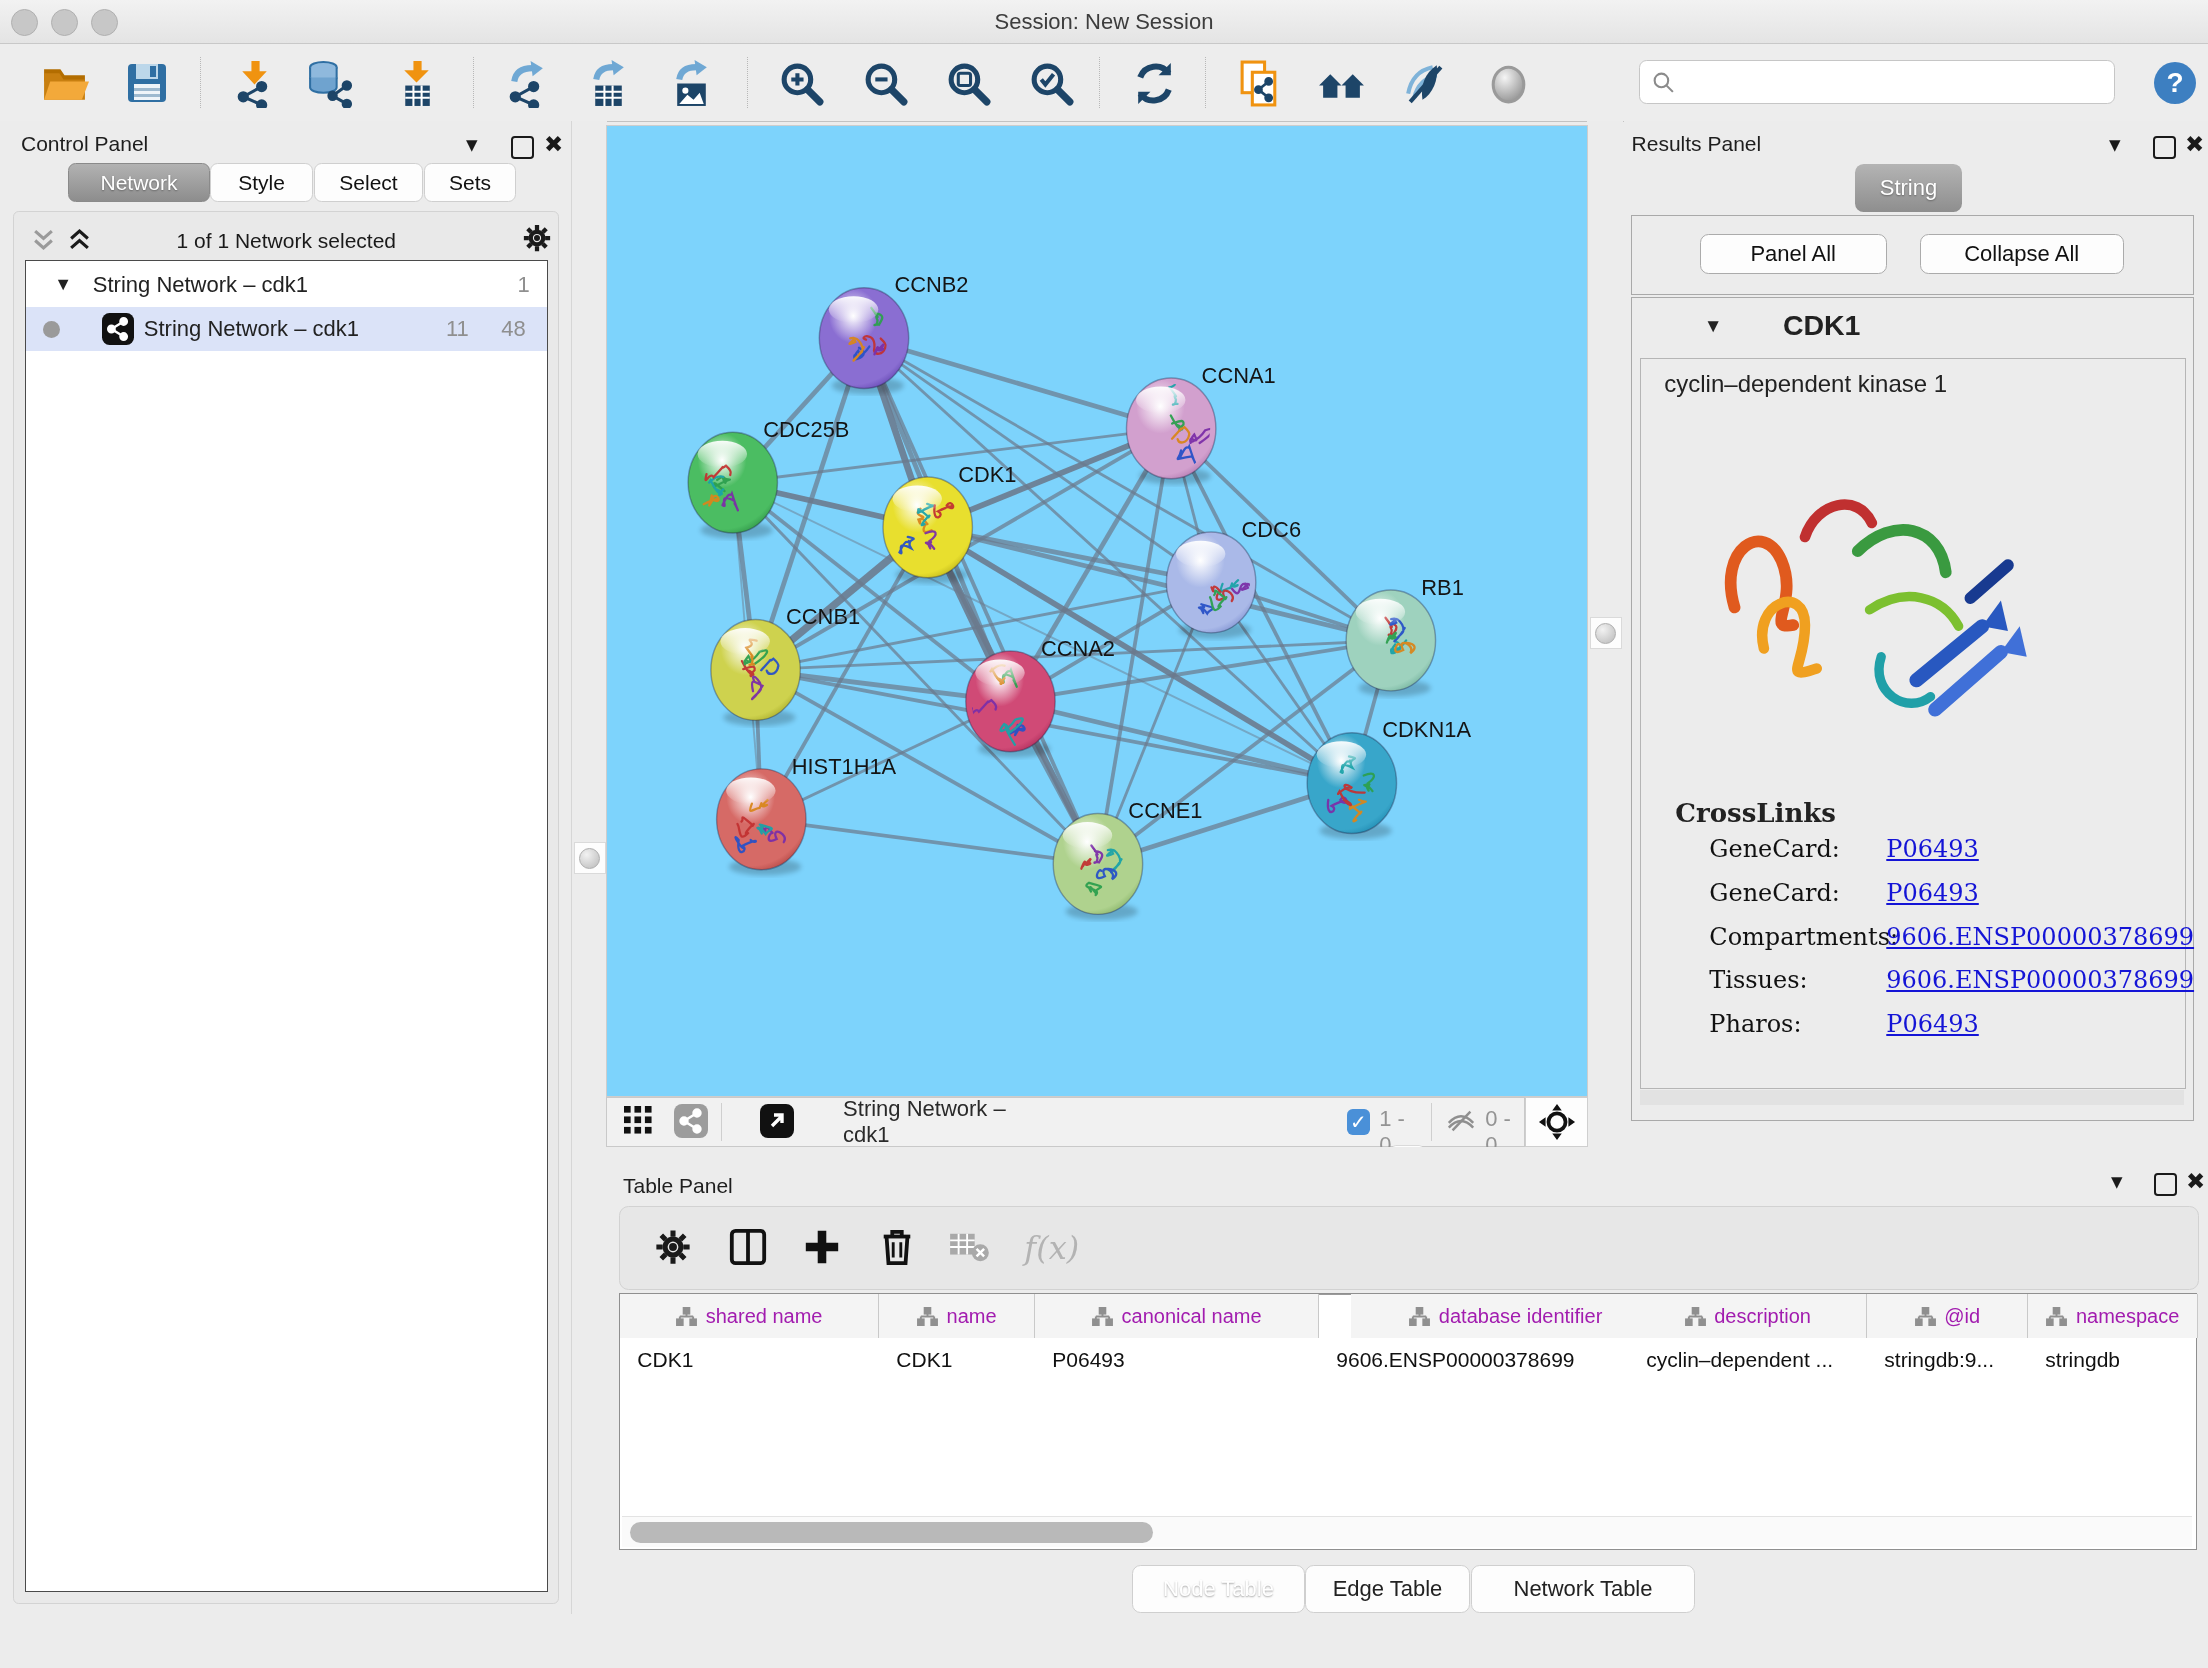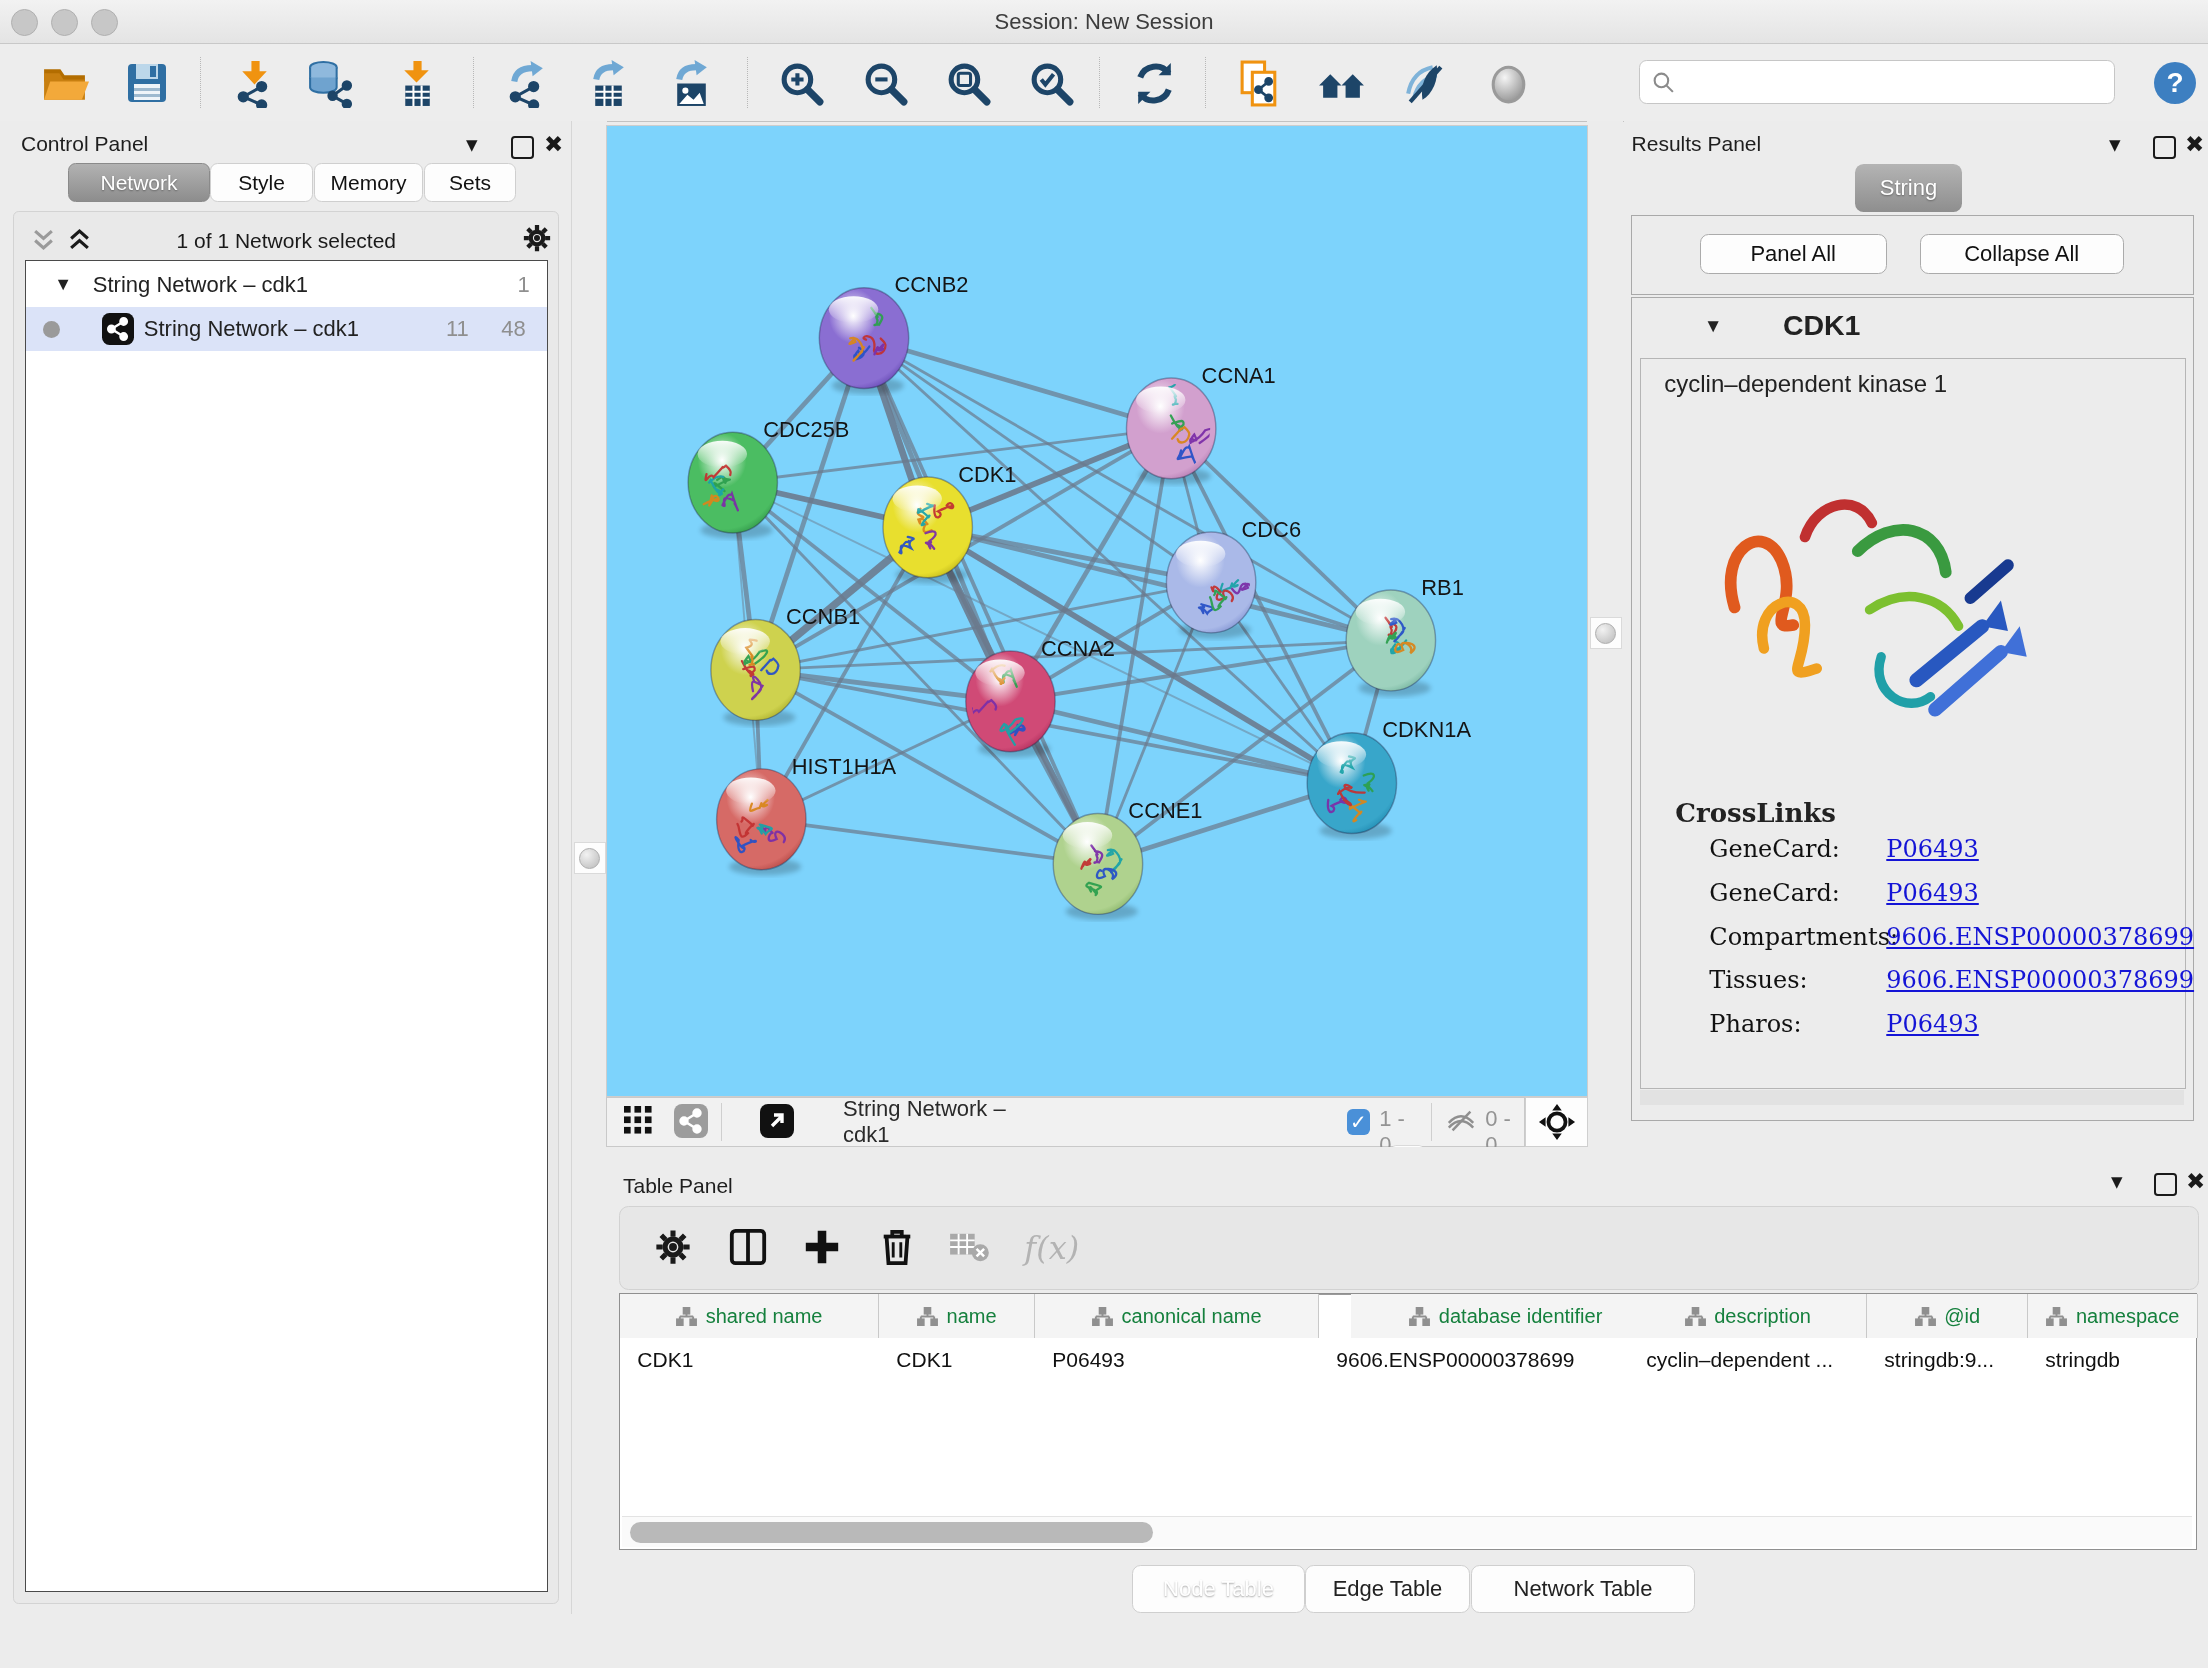--- a/index.html
+++ b/index.html
@@ -56,21 +56,21 @@
   .xlrow{position:absolute;left:0;width:100%;height:44px;font-size:24px;}
   .xlrow .xlabel{position:absolute;left:68px;color:#111;}
   .xlrow a{position:absolute;left:245px;color:#1414d6;text-decoration:underline;}
   
   .tpanel{left:606px;top:1147px;width:1603px;height:470px;background:#ececec;}
   .ttools{position:absolute;left:13.3px;top:59px;width:1578px;height:82px;background:#e7e7e7;
           border:1px solid #d2d2d2;border-radius:9.5px;display:flex;align-items:center;}
   .tblwrap{position:absolute;left:13.3px;top:146px;width:1578px;height:257px;background:#fff;
            border:1.9px solid #8f8f8f;box-sizing:border-box;}
   .th{position:absolute;top:0;height:44px;background:#f4f4f4;border-right:1px solid #c9c9c9;
-      display:flex;align-items:center;justify-content:center;gap:8.6px;font-size:20px;color:#15803d;box-sizing:border-box;}
+      display:flex;align-items:center;justify-content:center;gap:8.6px;font-size:20px;color:#a21caf;box-sizing:border-box;}
   .td{position:absolute;top:44px;height:44px;display:flex;align-items:center;padding-left:17px;
       font-size:21px;color:#111;box-sizing:border-box;}
   .hscroll{position:absolute;left:1.9px;bottom:1.9px;width:1570px;height:30px;background:#fafafa;border-top:1px solid #e3e3e3;}
   .hthumb{position:absolute;left:7.6px;top:4.8px;width:523px;height:21px;border-radius:10.5px;background:#b9b9b9;}
   .btab{position:absolute;top:418px;height:48px;border:1px solid #cfcfcf;background:#fdfdfd;border-radius:8.6px;
         display:flex;align-items:center;justify-content:center;font-size:22px;box-sizing:border-box;}
   
   .sbar{left:0;top:1617px;width:2208px;height:51px;background:#ececec;border-top:1px solid #cfcfcf;}
   .sbtn{position:absolute;top:5.7px;width:55px;height:42px;background:#fdfdfd;border:1.9px solid #b3b3b3;
         display:flex;align-items:center;justify-content:center;box-sizing:border-box;}
@@ -264,21 +264,21 @@
   </div>
 
   <div class="abs cpanel">
     <div class="abs ptitle" style="left:21px;top:11.4px">Control Panel</div>
     <div class="abs pico" style="left:466px;top:12.4px">▾</div>
     <div class="abs sqico" style="left:511px;top:15px"></div>
     <div class="abs pico" style="left:544px;top:12.4px">✖</div>
 
     <div class="abs tab tabsel" style="left:68px;top:42px;width:142px">Network</div>
     <div class="abs tab" style="left:210px;top:42px;width:103px">Style</div>
-    <div class="abs tab" style="left:314px;top:42px;width:109px">Memory</div>
+    <div class="abs tab" style="left:314px;top:42px;width:109px">Select</div>
     <div class="abs tab" style="left:424px;top:42px;width:92px">Sets</div>
 
     <div class="abs" style="left:13.3px;top:90px;width:544px;height:1391px;background:#e9e9e9;border:1px solid #d3d3d3;border-radius:5.7px">
       <div class="abs" style="left:17px;top:15px">
         <svg width="25" height="25" viewBox="0 0 24 24">
             <path d="M4 4l8 7 8-7M4 13l8 7 8-7" stroke="#9a9a9a" stroke-width="3" fill="none"></path>
           </svg>
       </div>
       <div class="abs" style="left:53px;top:15px">
         <svg width="25" height="25" viewBox="0 0 24 24">

